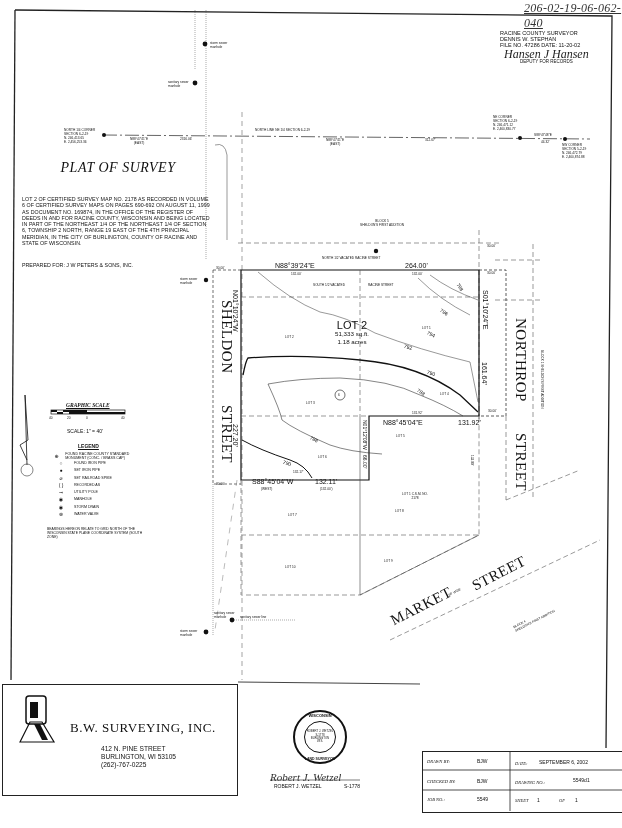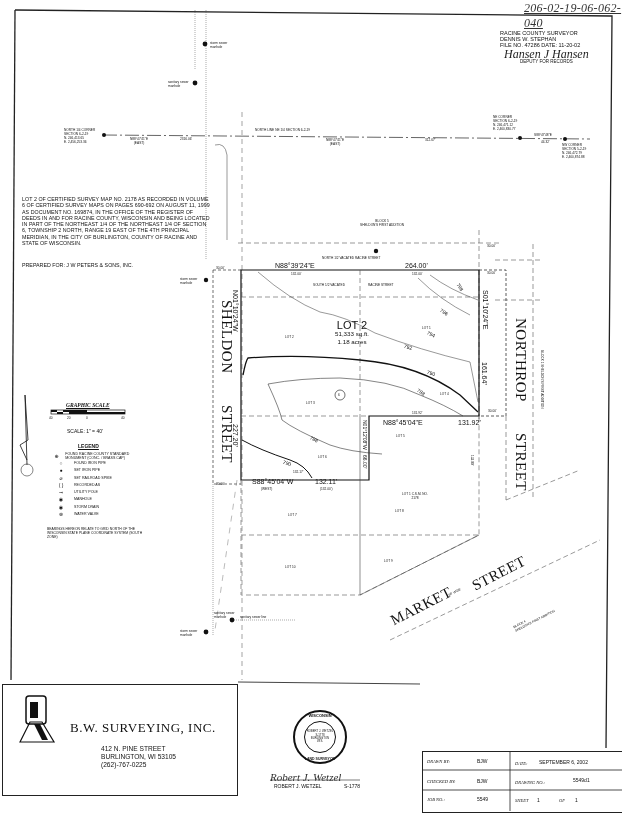--- a/index.html
+++ b/index.html
@@ -170,20 +170,21 @@
 </div>
 
 <div class="abs tiny" style="left:210px;top:41px;width:24px;">storm sewer manhole</div>
 <div class="abs tiny" style="left:168px;top:80px;width:24px;">sanitary sewer manhole</div>
 <div class="abs tiny" style="left:180px;top:277px;width:24px;">storm sewer manhole</div>
 <div class="abs tiny" style="left:214px;top:611px;width:28px;">sanitary sewer manhole</div>
 <div class="abs tiny" style="left:240px;top:615px;">sanitary sewer line</div>
 <div class="abs tiny" style="left:180px;top:629px;width:24px;">storm sewer manhole</div>
 
 <div class="title">
+  <div>PLAT OF SURVEY</div>
 </div>
 <div class="desc">LOT 2 OF CERTIFIED SURVEY MAP NO. 2178 AS RECORDED IN VOLUME 6 OF CERTIFIED SURVEY MAPS ON PAGES 690-692 ON AUGUST 11, 1999 AS DOCUMENT NO. 169874, IN THE OFFICE OF THE REGISTER OF DEEDS IN AND FOR RACINE COUNTY, WISCONSIN AND BEING LOCATED IN PART OF THE NORTHEAST 1/4 OF THE NORTHEAST 1/4 OF SECTION 6, TOWNSHIP 2 NORTH, RANGE 19 EAST OF THE 4TH PRINCIPAL MERIDIAN, IN THE CITY OF BURLINGTON, COUNTY OF RACINE AND STATE OF WISCONSIN.</div>
 <div class="prepared">PREPARED FOR:  J W PETERS &amp; SONS, INC.</div>
 
 <div class="scale-title">GRAPHIC SCALE</div>
 <div class="abs tiny" style="left:49px;top:416px;">40</div>
 <div class="abs tiny" style="left:67px;top:416px;">20</div>
 <div class="abs tiny" style="left:86px;top:416px;">0</div>
 <div class="abs tiny" style="left:121px;top:416px;">40</div>
 <div class="scale-text">SCALE:  1" = 40'</div>

